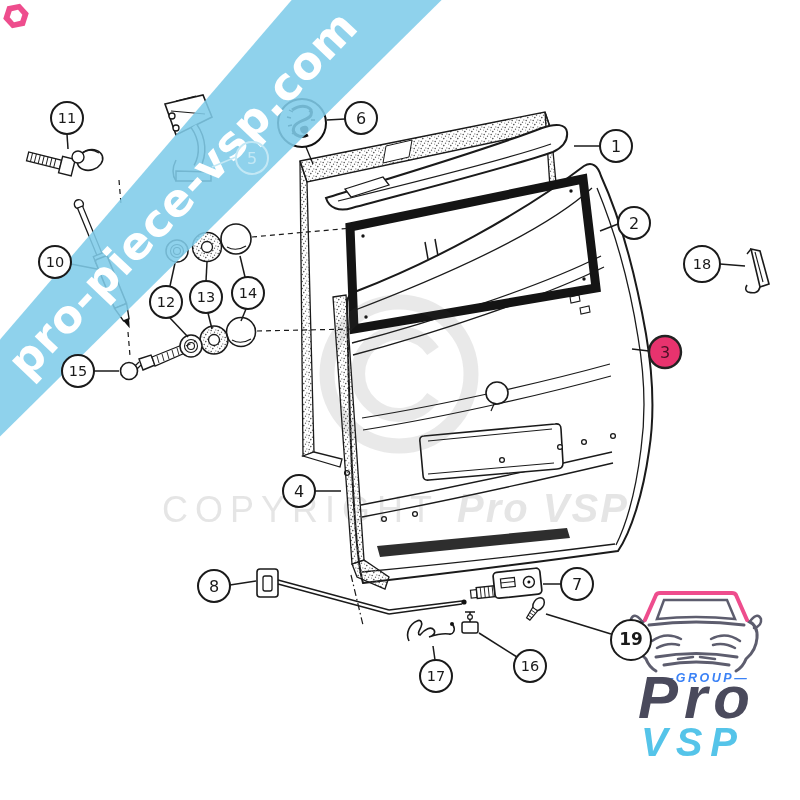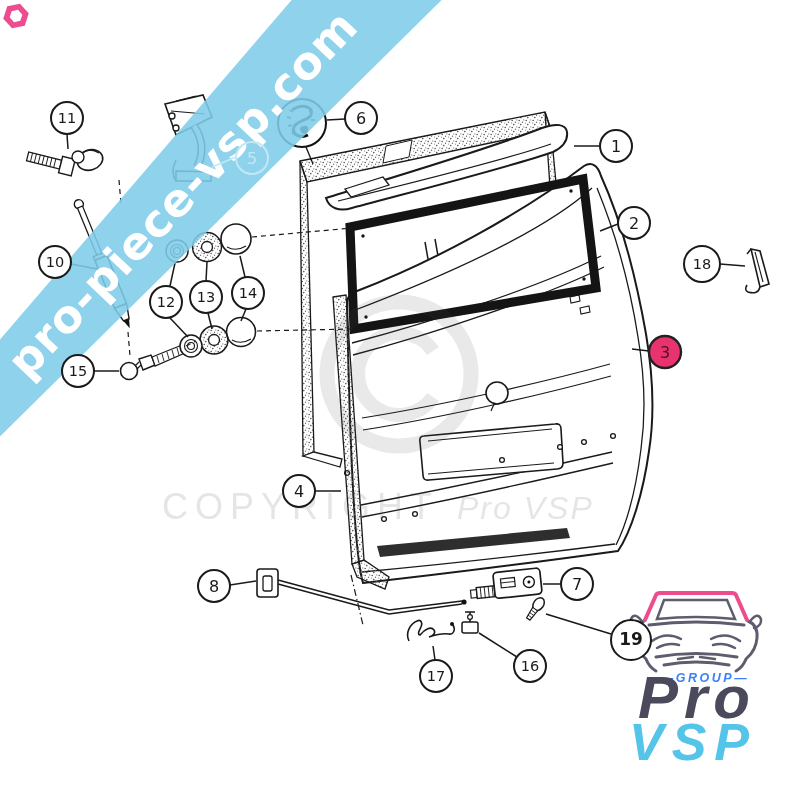--- a/index.html
+++ b/index.html
@@ -4,29 +4,29 @@
 <style>
   html,body{margin:0;padding:0;background:#fff;}
   .stage{position:relative;width:800px;height:800px;overflow:hidden;background:#fff;
          font-family:"Liberation Sans","DejaVu Sans",sans-serif;}
   .stage svg{position:absolute;left:0;top:0;}
   .layer{position:absolute;left:0;top:0;width:800px;height:800px;pointer-events:none;}
   
   .wm-text{position:absolute;left:162px;top:486px;display:flex;align-items:baseline;gap:18px;
            color:rgba(70,70,70,0.14);white-space:nowrap;}
   .wm-copy{font-size:36px;letter-spacing:7px;font-weight:400;}
-  .wm-brand{font-size:32px;font-style:italic;font-weight:400;letter-spacing:2px;text-align:right;}
+  .wm-brand{font-size:40px;font-style:italic;font-weight:700;letter-spacing:2px;text-align:right;}
   
   
   .logo-group{position:absolute;left:625px;top:671px;width:160px;text-align:center;
               color:#3b82f6;font-size:12.5px;font-weight:700;font-style:italic;letter-spacing:2.5px;}
   .logo-pro{position:absolute;left:612px;top:668px;width:170px;text-align:center;line-height:60px;
             font-size:60px;font-weight:800;font-style:italic;letter-spacing:6px;color:#4a4a5c;}
   .logo-vsp{position:absolute;left:608px;top:712px;width:170px;text-align:center;line-height:60px;
-            font-size:52px;font-weight:800;font-style:italic;letter-spacing:8px;color:#55c4e9;}
+            font-size:40px;font-weight:800;font-style:italic;letter-spacing:8px;color:#55c4e9;}
   .hexnut{position:absolute;left:735px;top:672px;}
 </style>
 </head>
 <body>
 
 <div class="stage">
 
   <svg id="art" width="800" height="800" viewBox="0 0 800 800">
     <defs>
       <pattern id="speck" width="7" height="7" patternUnits="userSpaceOnUse">

